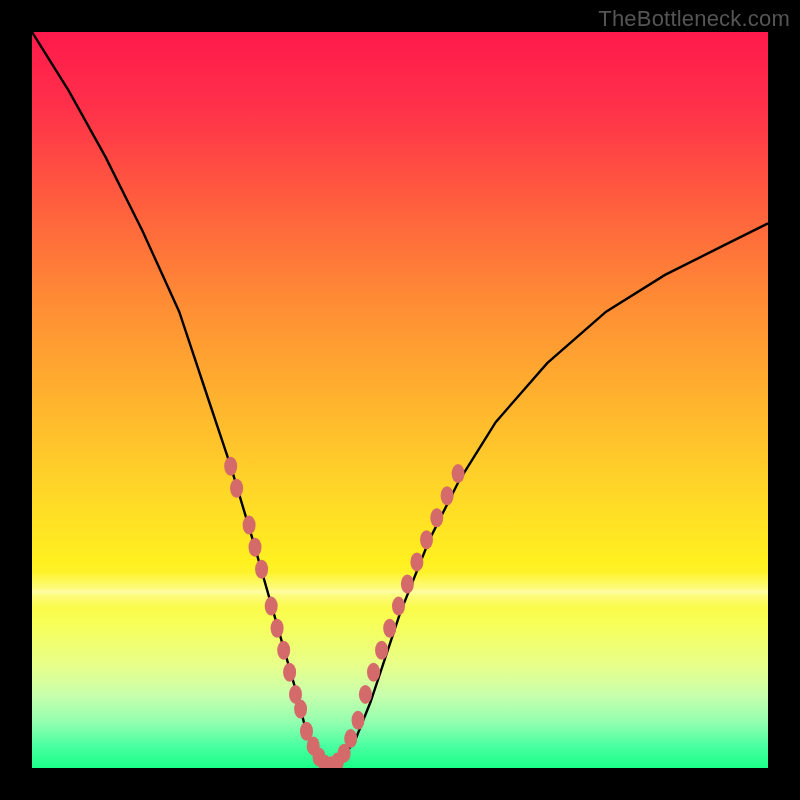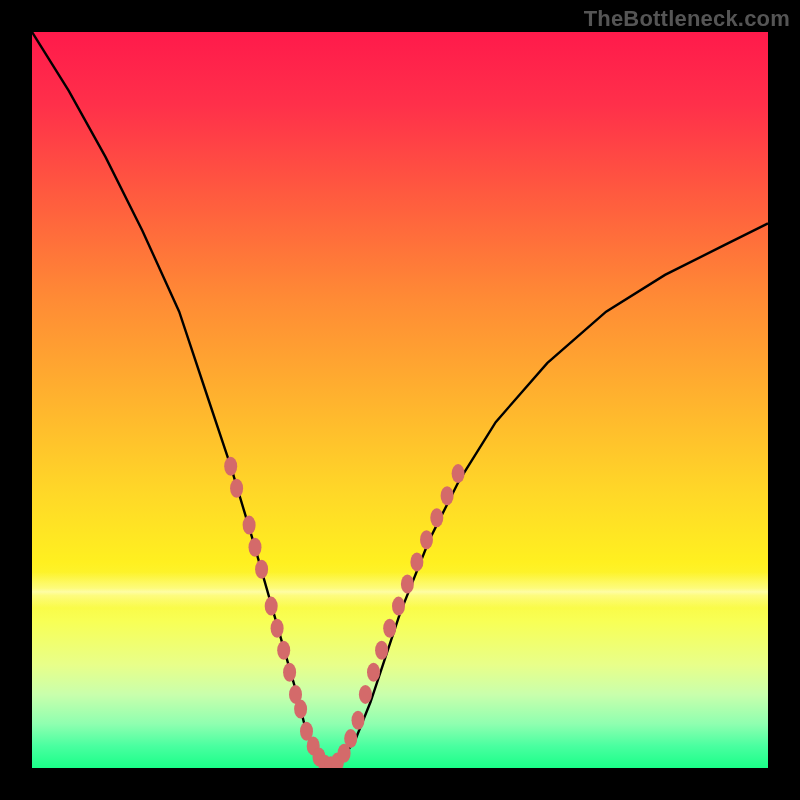--- a/index.html
+++ b/index.html
@@ -17,21 +17,21 @@
     width: 800px;
     height: 800px;
     background: #000;
   }
   .watermark {
     position: absolute;
     top: 6px;
     right: 10px;
     font-family: Arial, Helvetica, sans-serif;
     font-size: 22px;
-    font-weight: 700;
+    font-weight: 400;
     color: #555;
     letter-spacing: 0.2px;
   }
   .plot {
     position: absolute;
     left: 32px;
     top: 32px;
     width: 736px;
     height: 736px;
     overflow: hidden;

